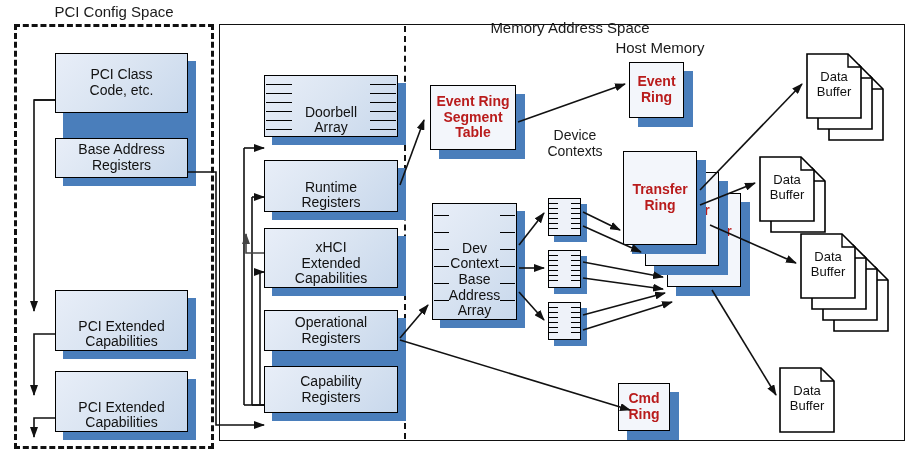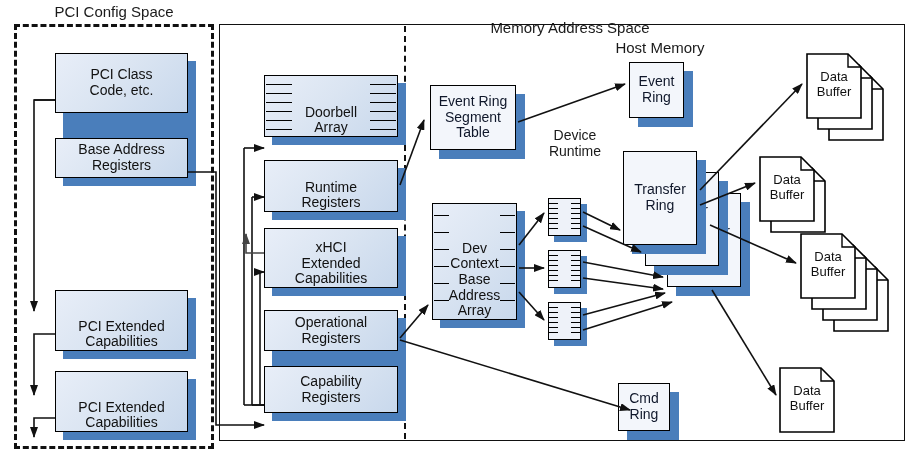--- a/index.html
+++ b/index.html
@@ -31,21 +31,21 @@
             background:linear-gradient(135deg,#e8eef8 0%,#dbe5f2 45%,#c8d8ec 100%);
             border:1.5px solid #000;box-sizing:border-box;
             display:flex;align-items:center;justify-content:center;}
   .split .sec .lbl{font-size:14px;color:#111;text-align:center;line-height:1.12;white-space:pre-line;padding:0 3px;}
 
   
   .wbx{position:absolute;box-sizing:border-box;}
   .wbx .shadow{position:absolute;left:9px;top:9px;right:-9px;bottom:-9px;background:#4a7ebb;}
   .wbx .face{position:absolute;inset:0;background:#f3f6fb;border:1.5px solid #000;box-sizing:border-box;
              display:flex;align-items:center;justify-content:center;}
-  .wbx .lbl{position:relative;z-index:3;font-size:14px;color:#0f172a;text-align:center;line-height:1.14;white-space:pre-line;}
+  .wbx .lbl{position:relative;z-index:3;font-size:14px;color:#b91c1c;text-align:center;line-height:1.14;white-space:pre-line;font-weight:bold;}
 
   
   .ticks{position:absolute;inset:0;pointer-events:none;z-index:4;}
   .ticks i{position:absolute;display:block;height:0;border-top:1.5px solid #000;}
 
   
   .doc{position:absolute;}
   .doc .lbl{position:absolute;left:0;right:0;top:26%;font-size:13px;color:#111;text-align:center;
             line-height:1.15;white-space:pre-line;z-index:3;}
 
@@ -210,21 +210,21 @@
       <i style="right:2px;top:12px;width:15px;"></i>
         <i style="right:2px;top:29px;width:15px;"></i>
       <i style="right:2px;top:46px;width:15px;"></i>
         <i style="right:2px;top:63px;width:15px;"></i>
       <i style="right:2px;top:80px;width:15px;"></i>
         <i style="right:2px;top:97px;width:15px;"></i>
     </div>
   </div>
 
   <div class="ttl" style="left:520px;top:127px;width:110px;font-size:14px;white-space:pre-line;line-height:1.15;">Device
-Runtime</div>
+Contexts</div>
 
   <div class="bx" style="left:548px;top:198px;width:33px;height:38px;">
     <div class="shadow" style="left:6px;top:6px;right:-6px;bottom:-6px;"></div>
     <div class="face" style="background:#eef2f9;"></div>
     <div class="ticks">
       <i style="left:1px;top:5px;width:9px;"></i>
         <i style="left:1px;top:10px;width:9px;"></i>
         <i style="left:1px;top:15px;width:9px;"></i>
       <i style="left:1px;top:20px;width:9px;"></i>
         <i style="left:1px;top:25px;width:9px;"></i>

